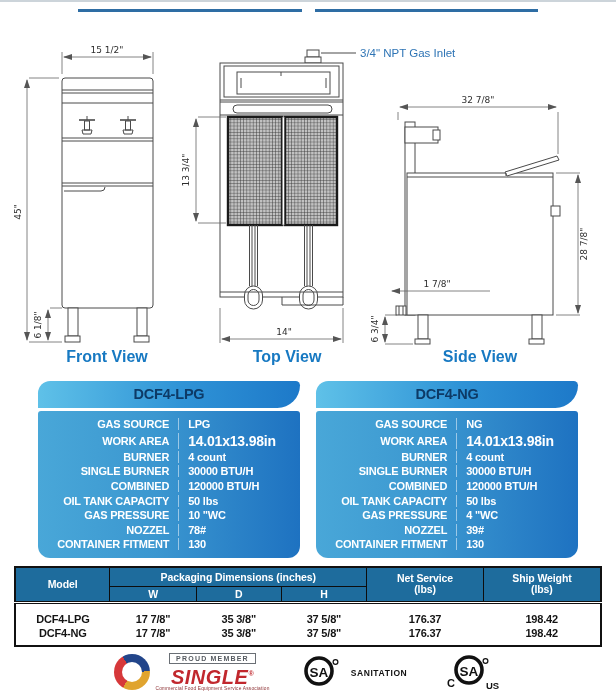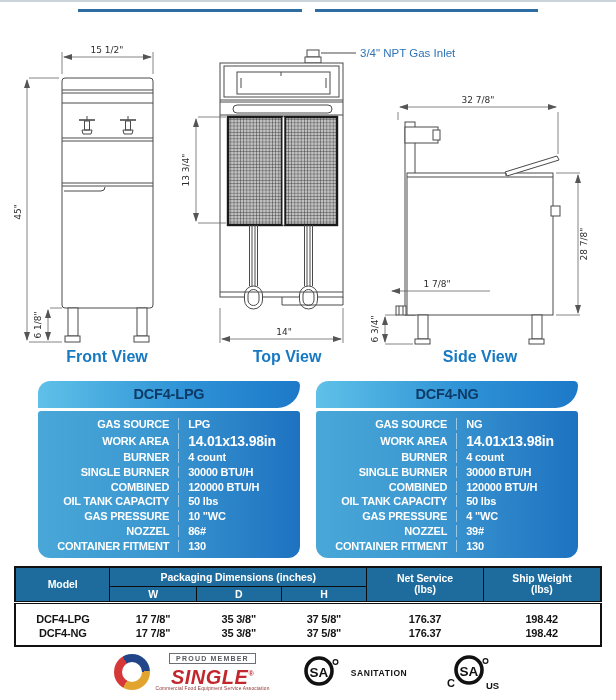--- a/index.html
+++ b/index.html
@@ -27,21 +27,21 @@
   .spec-card .hdr {
     height:27px; line-height:27px; text-align:center;
     font-size:14.5px; font-weight:bold; color:#0d3a66; letter-spacing:-0.2px;
     background:linear-gradient(90deg,#5fc1e8 0%, #2f93d6 55%, #1d79c9 100%);
     border-radius:14px 5px 26px 0;
   }
   .spec-card .bdy {
     margin-top:3px; height:147px; padding:6px 0 5px 0;
     background:linear-gradient(90deg,#49a7d8 0%, #3b97d0 45%, #1e72c1 100%);
     border-radius:3px 3px 12px 12px;
-    display:flex; flex-direction:column; justify-content:space-between;
+    display:flex; flex-direction:column; justify-content:flex-start;
   }
   .spec-row { display:flex; align-items:center; min-height:14.6px; }
   .spec-row.big { min-height:18px; }
   .spec-label {
     width:53.5%; text-align:right; padding-right:9px;
     font-size:11px; font-weight:bold; color:#fff; letter-spacing:-0.2px;
   }
   .spec-value {
     flex:1; text-align:left; padding-left:9px;
     border-left:1.5px solid rgba(255,255,255,.5);
@@ -264,21 +264,21 @@
       <div class="spec-row">
           <div class="spec-label">OIL TANK CAPACITY</div>
           <div class="spec-value">50 lbs</div>
         </div>
       <div class="spec-row">
           <div class="spec-label">GAS PRESSURE</div>
           <div class="spec-value">10 "WC</div>
         </div>
       <div class="spec-row">
           <div class="spec-label">NOZZEL</div>
-          <div class="spec-value">86#</div>
+          <div class="spec-value">78#</div>
         </div>
       <div class="spec-row">
           <div class="spec-label">CONTAINER FITMENT</div>
           <div class="spec-value">130</div>
         </div>
     </div>
   </div>
 
   <div class="spec-card">
     <div class="hdr">DCF4-NG</div>

